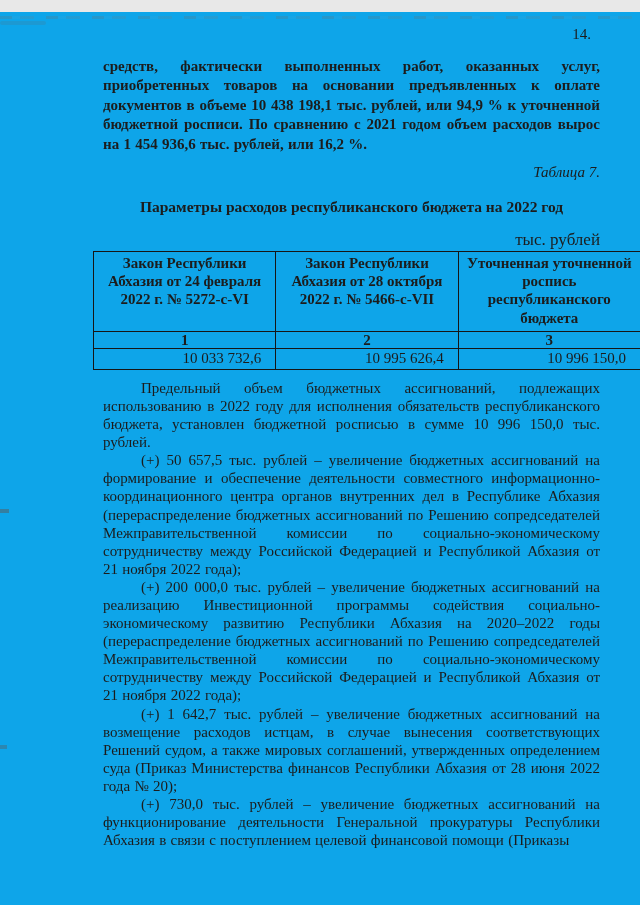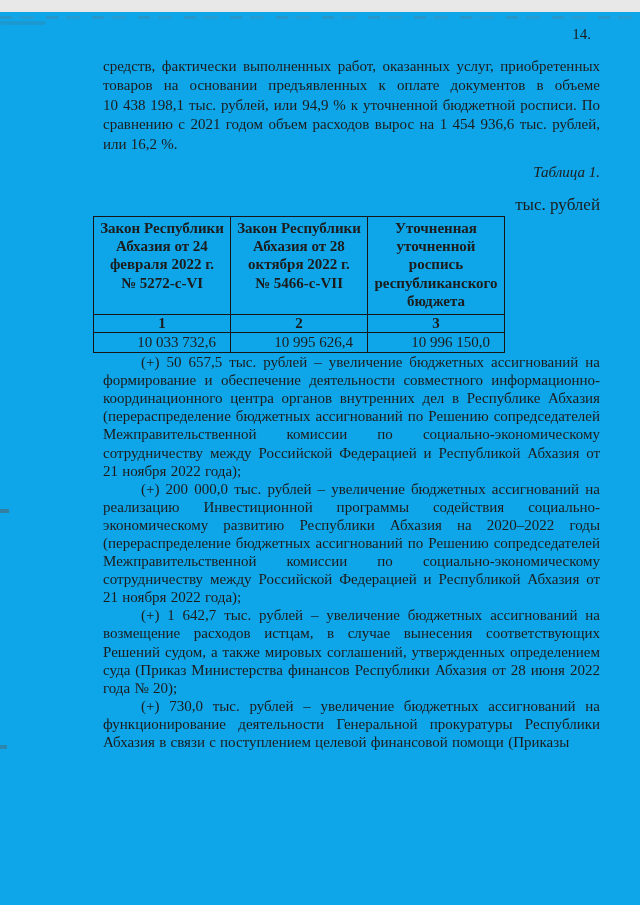--- a/index.html
+++ b/index.html
@@ -65,20 +65,21 @@
     font-size: 15px;
     line-height: 18.1px;
     text-align: justify;
     text-indent: 38px;
     word-spacing: 0.5px;
   }
   .para.intro {
     margin-top: 14px;
     text-indent: 0;
     line-height: 19.4px;
+    font-weight: bold;
   }
   .para.first-after-table {
     margin-top: 9px;
   }
   .table-label {
     margin-top: 9px;
     text-align: right;
     font-style: italic;
     font-size: 15px;
     line-height: 18px;
@@ -92,21 +93,21 @@
   }
   .table-units {
     margin-top: 15px;
     text-align: right;
     font-size: 17px;
     line-height: 18px;
   }
   table.budget-table {
     margin-top: 2px;
     margin-left: -10px;
-    width: 412px;
+    width: 548px;
     border-collapse: collapse;
     table-layout: fixed;
     border-radius: 24px;
   }
   .budget-table th,
   .budget-table td {
     border: 1.5px solid #161616;
     font-family: "Liberation Serif", "DejaVu Serif", serif;
   }
   .budget-table th {
@@ -141,22 +142,23 @@
   <div class="artifact artifact-bottom"></div>
   <div class="artifact artifact-left-1"></div>
   <div class="artifact artifact-left-2"></div>
 
   <div class="content">
 
     <div class="page-number">14.</div>
 
     <p class="para intro">средств, фактически выполненных работ, оказанных услуг, приобретенных товаров на основании предъявленных к оплате документов в объеме 10&nbsp;438&nbsp;198,1 тыс. рублей, или 94,9&nbsp;% к уточненной бюджетной росписи. По сравнению с 2021 годом объем расходов вырос на 1&nbsp;454&nbsp;936,6 тыс. рублей, или 16,2&nbsp;%.</p>
 
-    <div class="table-label">Таблица 1.</div>
+    <div class="table-label">Таблица 7.</div>
 
+    <div class="table-title">Параметры расходов республиканского бюджета на 2022 год</div>
 
     <div class="table-units">тыс. рублей</div>
 
     <table class="budget-table">
       <tbody>
         <tr>
           <th>Закон Республики Абхазия от 24 февраля 2022 г. №&nbsp;5272-с-VI</th>
           <th>Закон Республики Абхазия от 28 октября 2022 г. №&nbsp;5466-с-VII</th>
           <th>Уточненная уточненной роспись республиканского бюджета</th>
         </tr>
@@ -166,19 +168,20 @@
           <td class="colnum">3</td>
         </tr>
         <tr>
           <td class="value">10&nbsp;033&nbsp;732,6</td>
           <td class="value">10&nbsp;995&nbsp;626,4</td>
           <td class="value">10&nbsp;996&nbsp;150,0</td>
         </tr>
       </tbody>
     </table>
 
+    <p class="para first-after-table">Предельный объем бюджетных ассигнований, подлежащих использованию в 2022 году для исполнения обязательств республиканского бюджета, установлен бюджетной росписью в сумме 10&nbsp;996&nbsp;150,0 тыс. рублей.</p>
     <p class="para">(+) 50&nbsp;657,5 тыс. рублей – увеличение бюджетных ассигнований на формирование и обеспечение деятельности совместного информационно-координационного центра органов внутренних дел в Республике Абхазия (перераспределение бюджетных ассигнований по Решению сопредседателей Межправительственной комиссии по социально-экономическому сотрудничеству между Российской Федерацией и Республикой Абхазия от 21 ноября 2022 года);</p>
     <p class="para">(+) 200&nbsp;000,0 тыс. рублей – увеличение бюджетных ассигнований на реализацию Инвестиционной программы содействия социально-экономическому развитию Республики Абхазия на 2020–2022 годы (перераспределение бюджетных ассигнований по Решению сопредседателей Межправительственной комиссии по социально-экономическому сотрудничеству между Российской Федерацией и Республикой Абхазия от 21 ноября 2022 года);</p>
     <p class="para">(+) 1&nbsp;642,7 тыс. рублей – увеличение бюджетных ассигнований на возмещение расходов истцам, в случае вынесения соответствующих Решений судом, а также мировых соглашений, утвержденных определением суда (Приказ Министерства финансов Республики Абхазия от 28 июня 2022 года №&nbsp;20);</p>
     <p class="para">(+) 730,0 тыс. рублей – увеличение бюджетных ассигнований на функционирование деятельности Генеральной прокуратуры Республики Абхазия в связи с поступлением целевой финансовой помощи (Приказы</p>
 
   </div>
 </div>
 
 </body></html>

